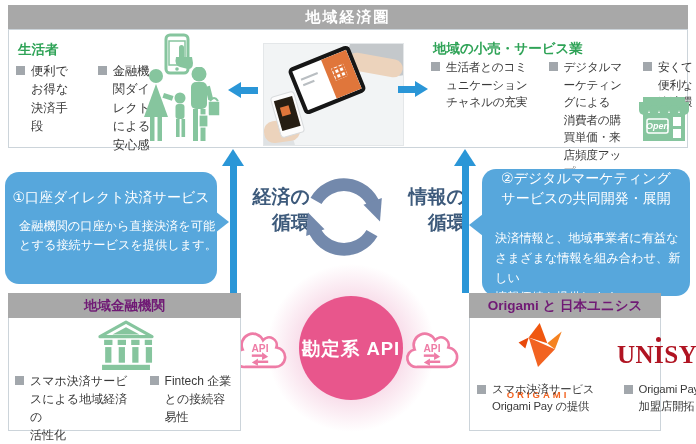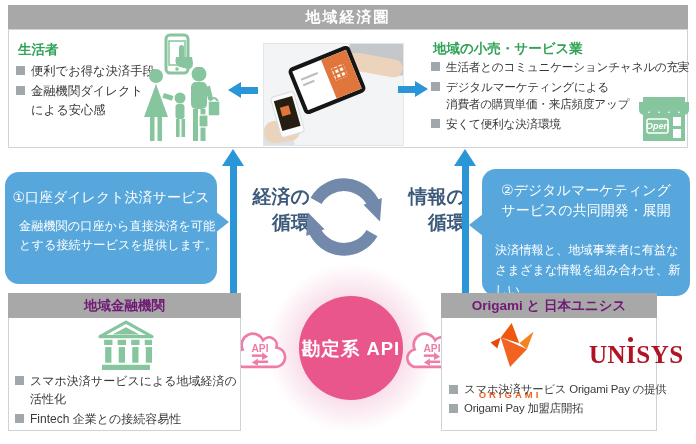--- a/index.html
+++ b/index.html
@@ -9,21 +9,21 @@
   }
   .abs{position:absolute;}
   .pre{white-space:pre-line;}
 
   
   .top-bar{left:8px;top:5px;width:680px;height:24px;background:#a8a8a8;
     color:#fff;font-size:15px;font-weight:bold;text-align:center;line-height:24px;letter-spacing:2px;}
   .top-box{left:8px;top:29px;width:680px;height:119px;background:#fff;border:1px solid #ccd4da;box-sizing:border-box;}
 
   .green-head{color:#2fa357;font-weight:bold;font-size:13.5px;}
-  .bullets{display:flex;flex-direction:column;gap:2px;}
+  .bullets{display:flex;flex-direction:row;gap:18px;}
   .bullet{display:flex;align-items:flex-start;}
   .bullet .sq{flex:0 0 9px;width:9px;height:9px;background:#a2a7ac;margin:4px 6px 0 0;}
   .bullet .tx{white-space:pre-line;line-height:1.5;}
   .consumers-bullets{left:16px;top:62px;width:140px;font-size:12.3px;}
   .retail-bullets{left:431px;top:58px;width:262px;font-size:11.7px;letter-spacing:-0.3px;}
 
   
   .photo{left:263px;top:43px;width:139px;height:101px;background:#f2f4f5;border:1px solid #e4e7e9;overflow:hidden;}
   .photo .sleeve-r{position:absolute;right:-10px;top:-10px;width:64px;height:36px;background:#c4c8cb;border-radius:10px;transform:rotate(16deg);}
   .photo .arm-r{position:absolute;right:0px;top:12px;width:56px;height:18px;background:#ecd3bc;border-radius:9px;transform:rotate(10deg);}
@@ -56,32 +56,32 @@
 
   
   .bubble{background:#57a7dc;border-radius:14px;color:#fff;}
   .bubble .btitle{font-weight:normal;font-size:14px;text-align:center;line-height:1.4;}
   .bubble .bbody{font-size:12.2px;line-height:1.62;}
   .bubble1{left:5px;top:172px;width:212px;height:112px;}
   .bubble1 .btitle{margin-top:16px;}
   .bubble1 .bbody{margin:9px 0 0 14px;}
   .tail-right{left:215px;top:211px;width:0;height:0;border-top:11px solid transparent;border-bottom:11px solid transparent;border-left:14px solid #57a7dc;}
   .bubble2{left:482px;top:169px;width:208px;height:127px;}
-  .bubble2 .btitle{margin-top:12px;}
+  .bubble2 .btitle{}
   .bubble2 .bbody{margin:21px 0 0 13px;}
   .tail-left{left:469px;top:214px;width:0;height:0;border-top:11px solid transparent;border-bottom:11px solid transparent;border-right:14px solid #57a7dc;}
 
   .cycle-label{font-size:19px;font-weight:bold;color:#3d5a7b;text-align:right;line-height:1.35;}
 
   
   .info-box{width:233px;height:138px;}
   .info-box .head{height:25px;background:#a8a8a8;color:#701a75;font-size:13.5px;font-weight:bold;text-align:center;line-height:25px;}
   .info-box .body{position:absolute;left:0;top:25px;right:0;bottom:0;background:#fff;border:1px solid #ccd4da;border-top:none;box-sizing:border-box;}
   .bank-box{left:8px;top:293px;}
-  .partner-box{left:441px;top:293px;width:216px;}
+  .partner-box{left:469px;top:293px;width:192px;}
   .bank-bullets{left:6px;top:54px;width:222px;font-size:12px;}
   .partner-bullets{left:7px;top:63px;width:226px;font-size:11.4px;letter-spacing:-0.2px;}
 
   
   .halo{left:267px;top:264px;width:168px;height:168px;border-radius:50%;
     background:radial-gradient(closest-side,#f8dce9 0%,#f8dce9 58%,rgba(248,220,233,0) 100%);}
   .core{left:299px;top:296px;width:104px;height:104px;border-radius:50%;background:#e8568c;
     display:flex;align-items:center;justify-content:center;color:#fff;font-size:18.5px;font-weight:600;letter-spacing:1px;}
 
   .origami-text{left:468px;top:364px;width:110px;text-align:center;color:#f26321;

